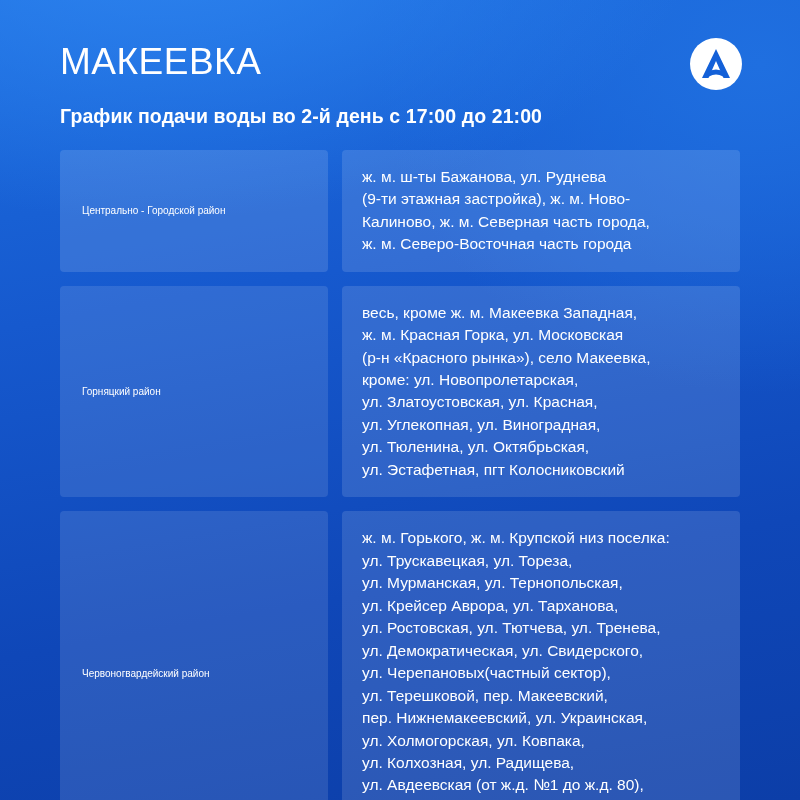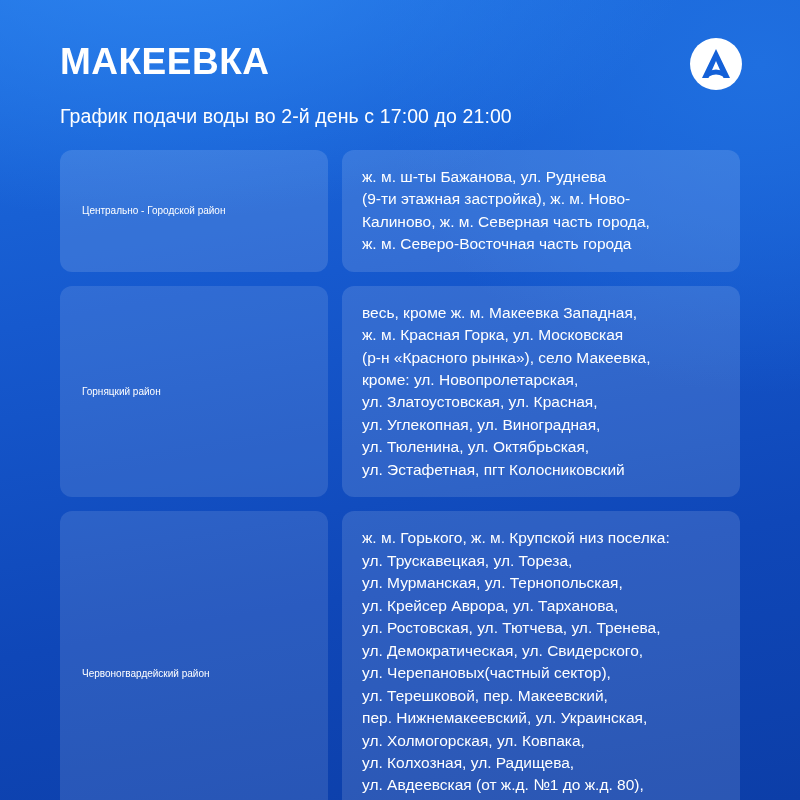--- a/index.html
+++ b/index.html
@@ -29,45 +29,45 @@
     top: 38px;
     right: 58px;
     width: 52px;
     height: 52px;
   }
   .title {
     margin: 0;
     padding-top: 42px;
     font-size: 37px;
     line-height: 1.1;
-    font-weight: bold;
+    font-weight: normal;
     letter-spacing: 0.5px;
     color: #ffffff;
   }
   .subtitle {
     margin: 0;
     padding-top: 22px;
     padding-bottom: 22px;
     font-size: 19.5px;
-    font-weight: normal;
+    font-weight: bold;
     color: #ffffff;
     letter-spacing: 0.1px;
   }
   .table {
     display: flex;
     flex-direction: column;
     gap: 14px;
   }
   .row {
     display: flex;
     gap: 14px;
     align-items: stretch;
   }
   .cell {
-    border-radius: 12px;
+    border-radius: 4px;
     box-sizing: border-box;
   }
   .cell-district {
     width: 268px;
     flex: 0 0 268px;
     background: rgba(255,255,255,0.13);
     display: flex;
     align-items: center;
     padding: 16px 22px;
     color: #ffffff;

